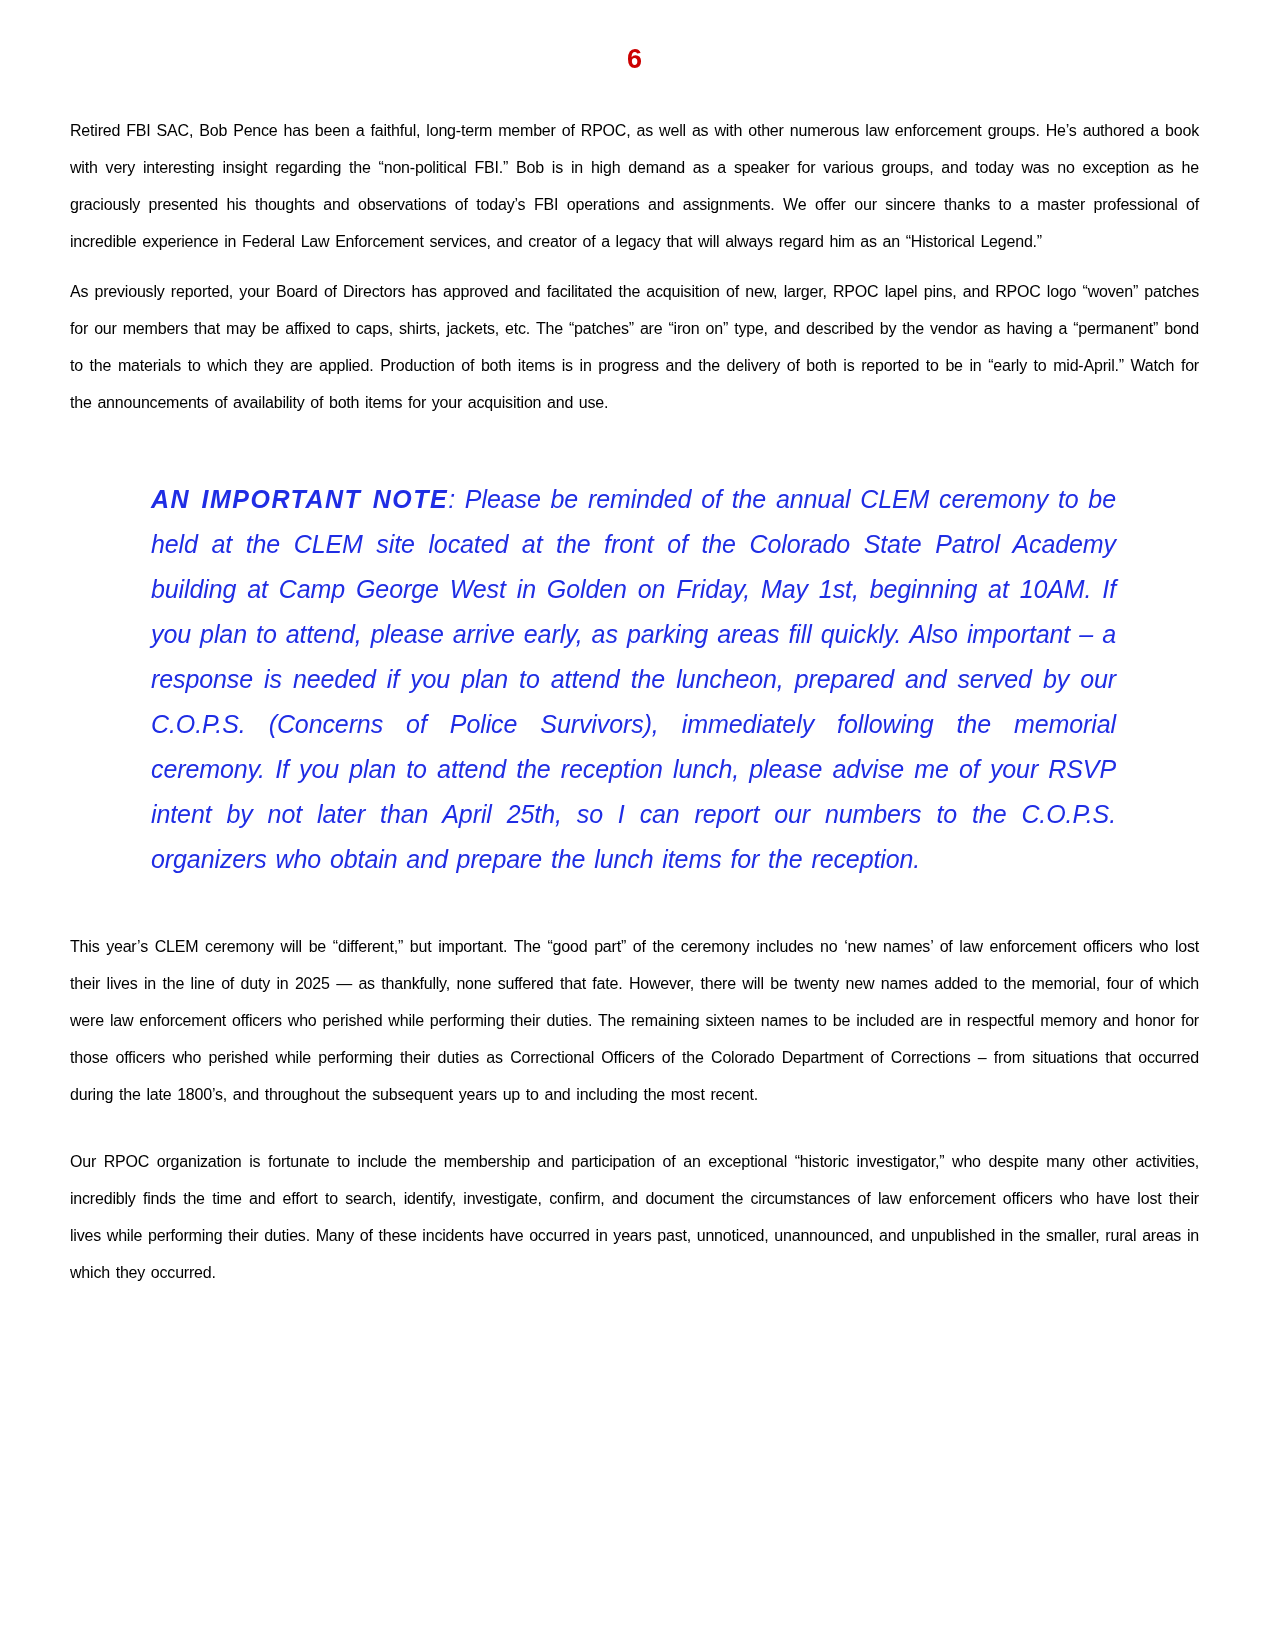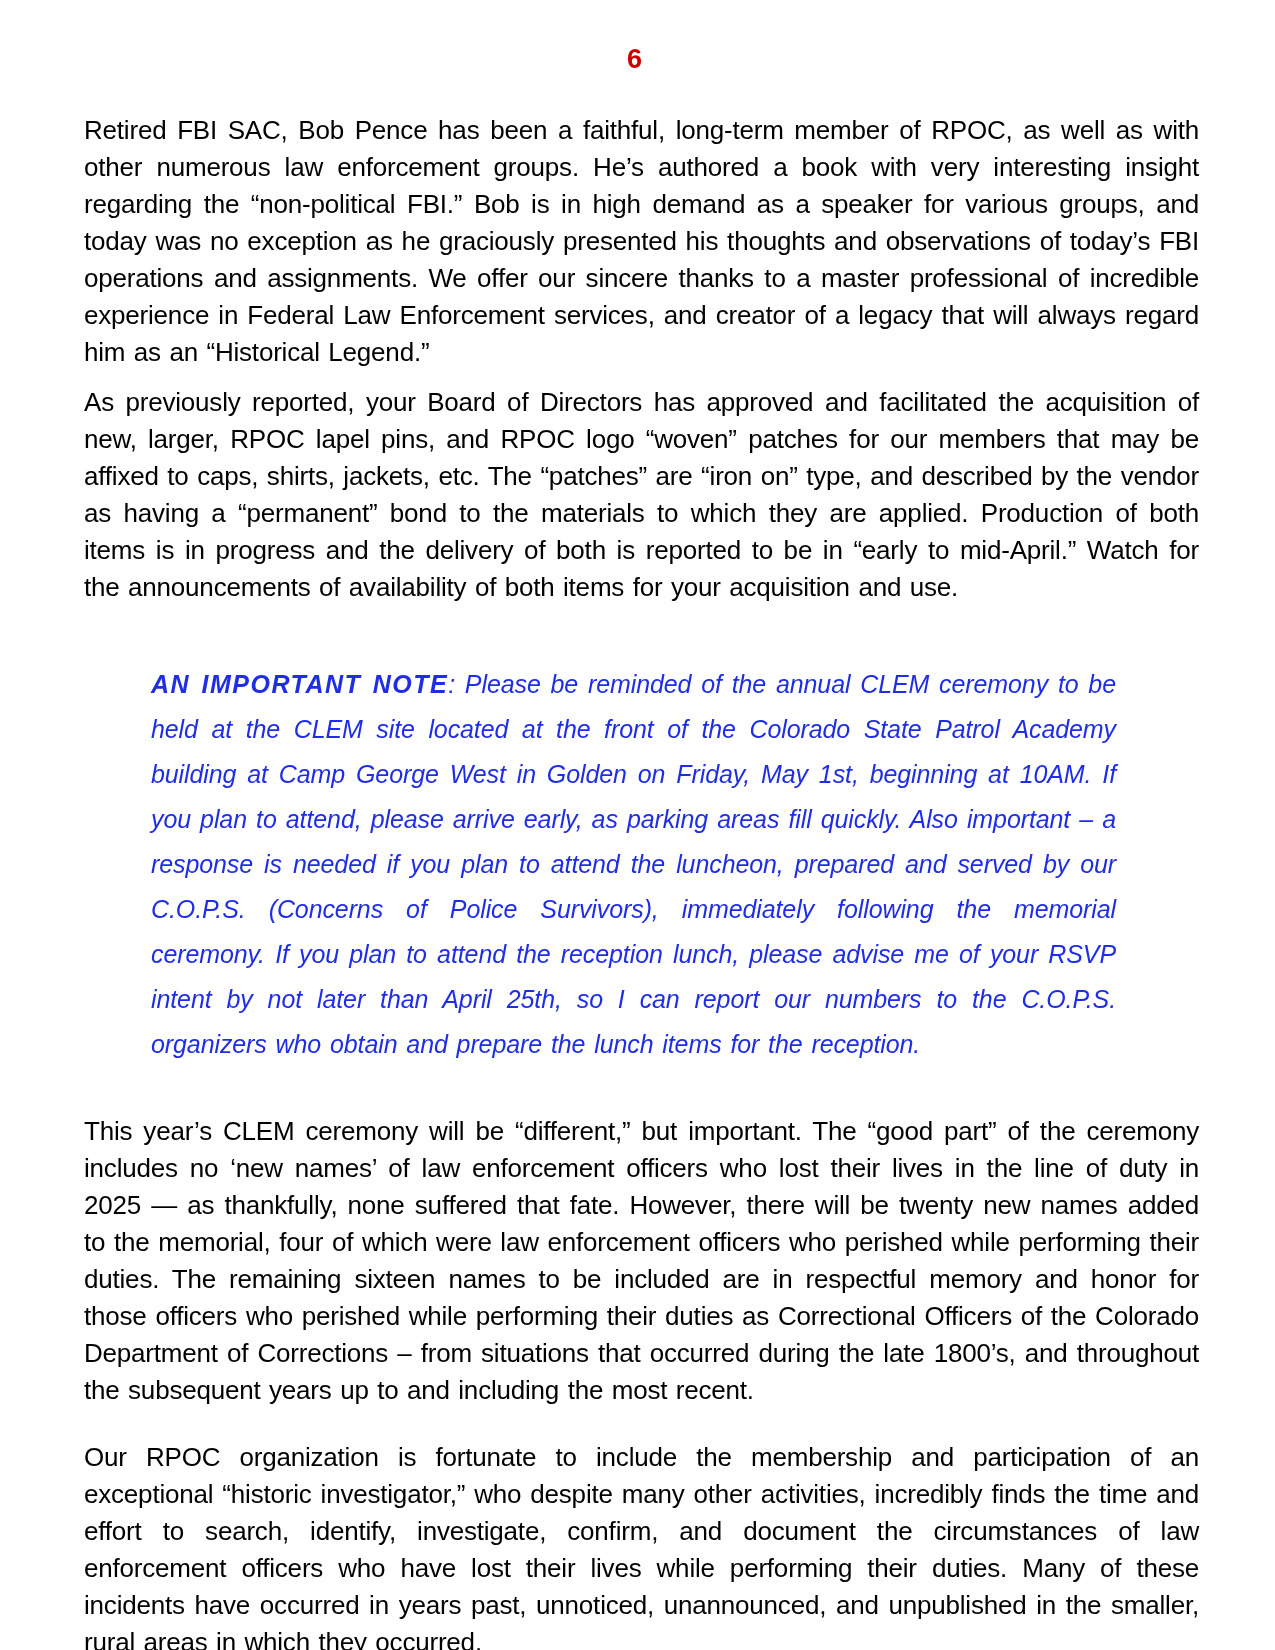--- a/index.html
+++ b/index.html
@@ -19,22 +19,22 @@
       overflow: hidden;
     }
     .page-number {
       text-align: center;
       font-size: 27px;
       line-height: 30px;
       font-weight: 700;
       margin: 0 0 38px 0;
     }
     .body-para {
-      margin: 0 0 13px 14px;
-      font-size: 26px;
+      margin: 0 0 13px 0;
+      font-size: 16px;
       line-height: 37px;
       letter-spacing: -0.2px;
       word-spacing: 1.5px;
       text-align: justify;
     }
     .body-para.last {
       margin-top: 30px;
     }
     .note {
       margin: 56px 83px 46px 81px;

